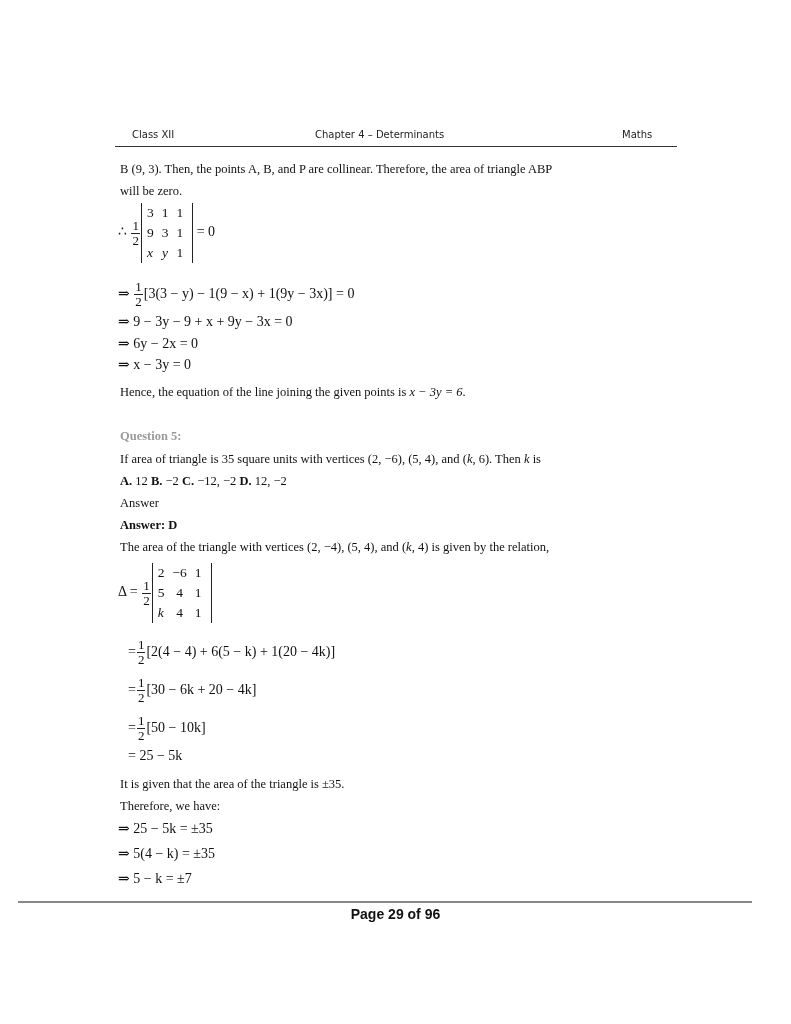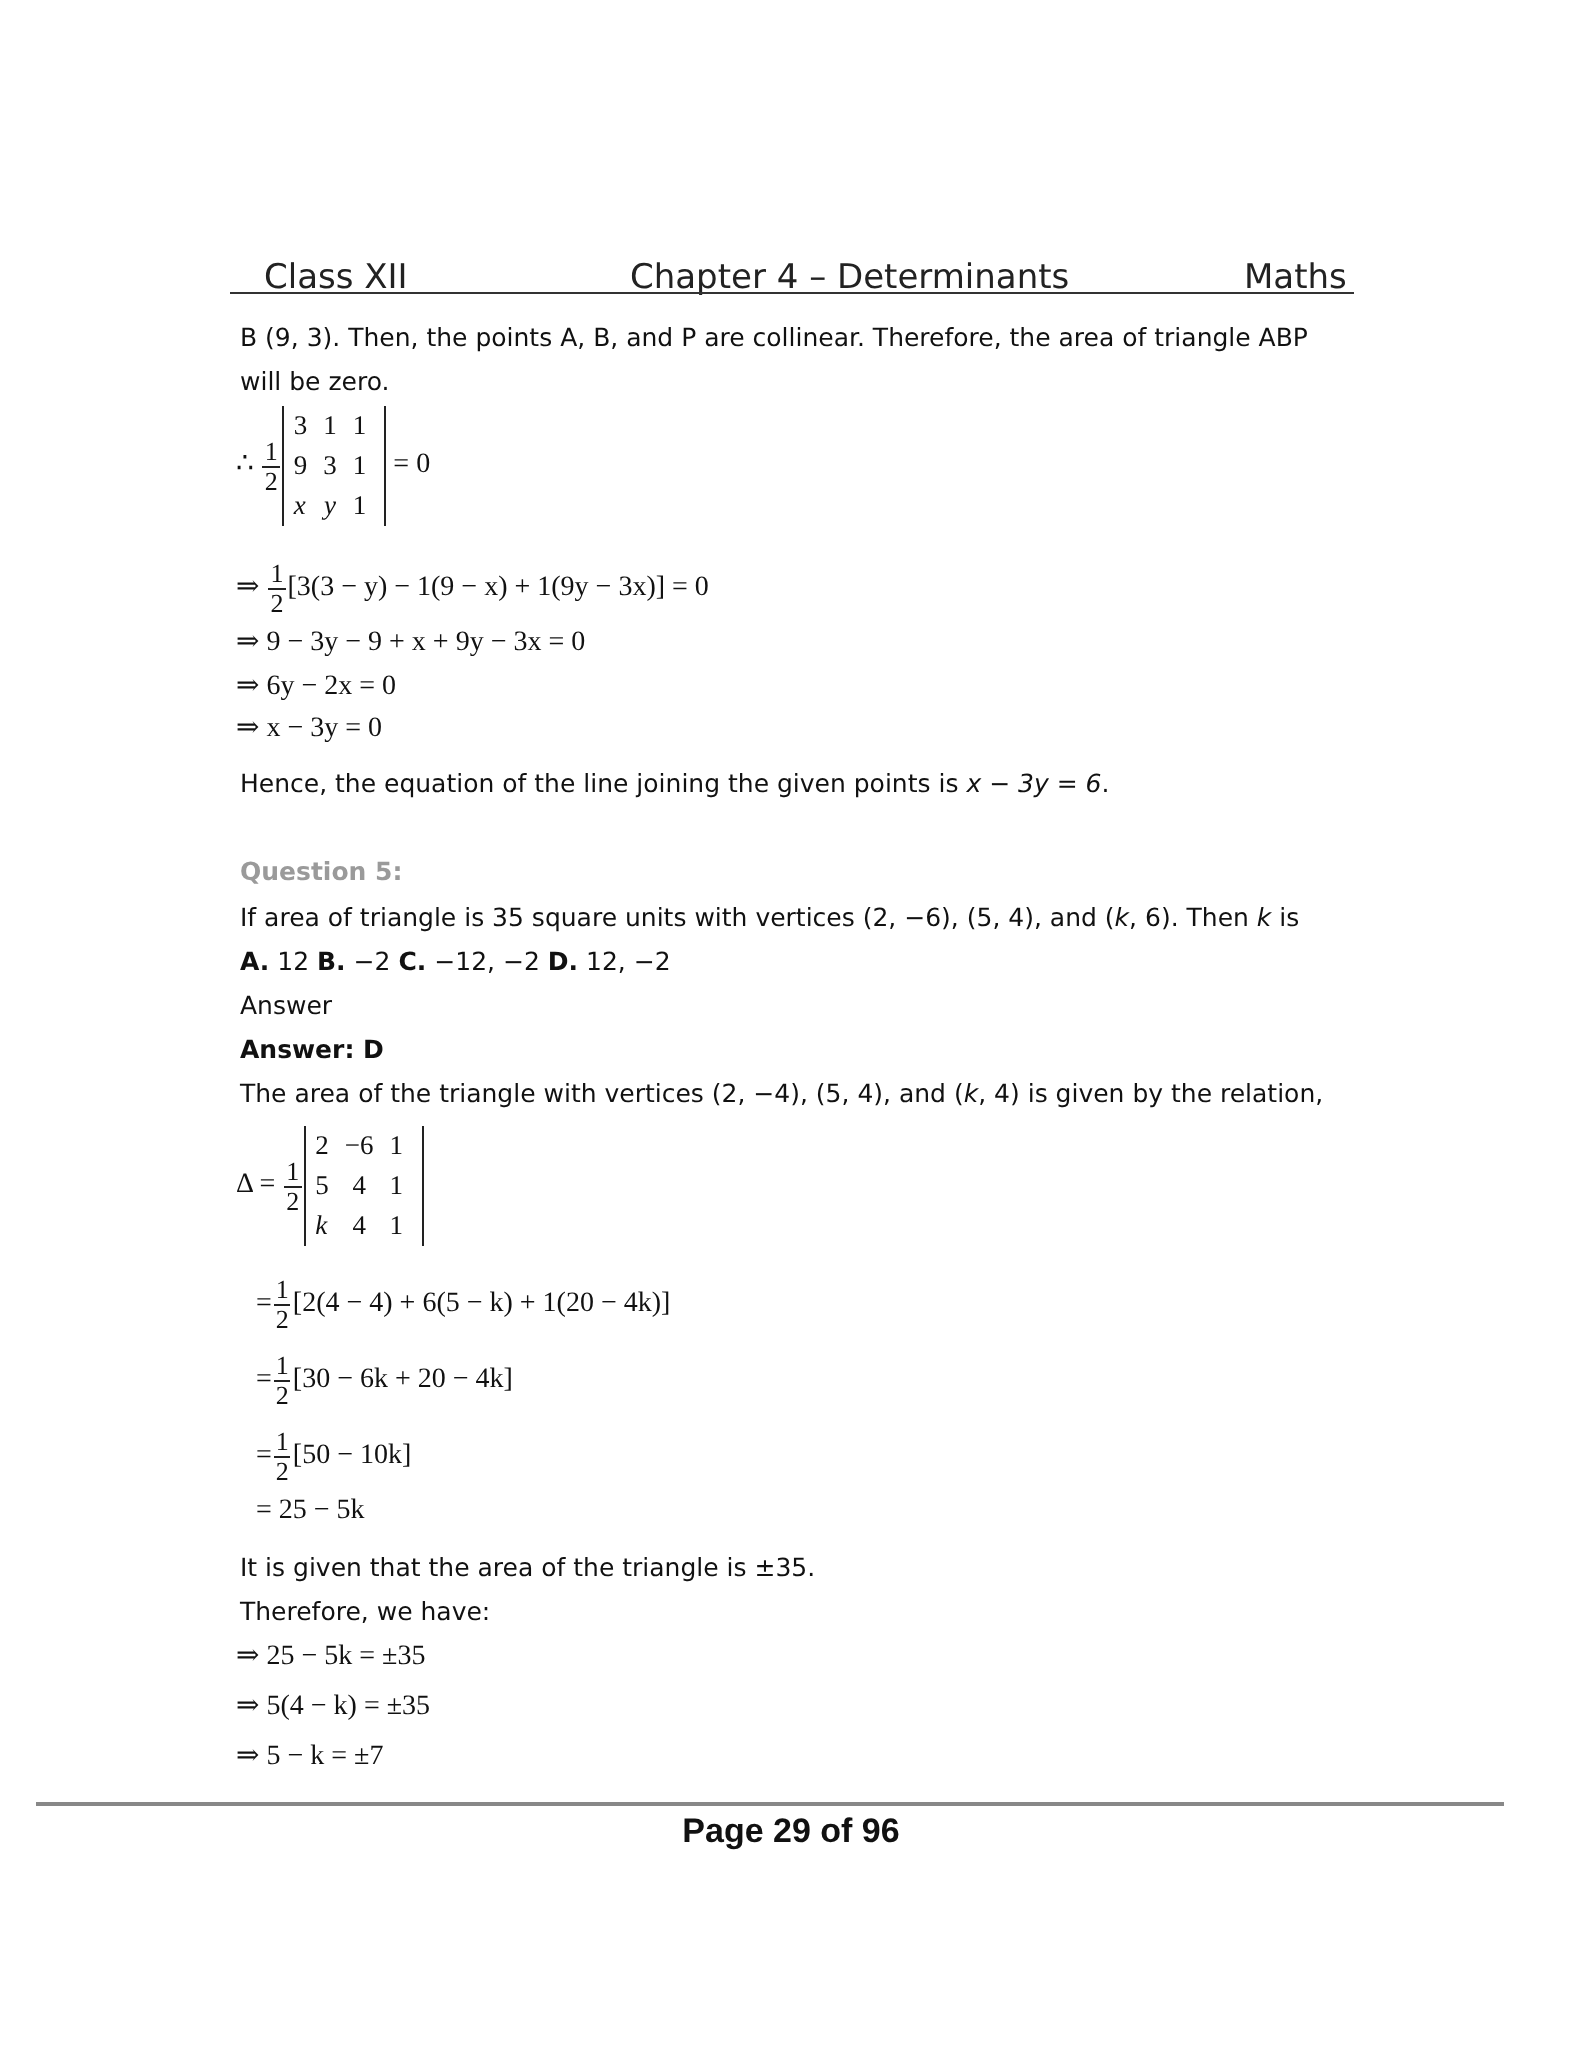--- a/index.html
+++ b/index.html
@@ -1,38 +1,38 @@
 <!DOCTYPE html>
 <html><head>
 <meta charset="utf-8">
 <style>
   html, body { margin: 0; padding: 0; background: #ffffff; }
   body { width: 791px; height: 1024px; position: relative; overflow: hidden;
          font-family: "DejaVu Sans", sans-serif; color: #111; }
   .hdr { position: absolute; top: 129px; left: 115px; width: 562px; height: 18px;
-         font-size: 17px; color: #222; }
+         font-size: 10px; color: #222; }
   .hdr span { position: absolute; top: 0; }
   .hdr-line { position: absolute; top: 146px; left: 115px; width: 562px; height: 1px; background: #333; }
-  .p { position: absolute; left: 120px; font-size: 12.5px; line-height: 16px; color: #111; white-space: nowrap; }
+  .p { position: absolute; left: 120px; font-size: 12.5px; line-height: 16px; color: #111; white-space: nowrap; font-family: Liberation Serif, serif; }
   .serif { font-family: "Liberation Serif", "DejaVu Serif", serif; font-size: 14px; color: #111; }
   .m { position: absolute; left: 118px; white-space: nowrap; }
   .q { color: #9a9a9a; font-weight: bold; text-align: center; }
   .b { font-weight: bold; }
   .i { font-style: italic; }
   .det { display: inline-block; vertical-align: middle; border-left: 1px solid #222; border-right: 1px solid #222;
          padding: 0 3px; line-height: 20px; }
   .det table { border-collapse: collapse; }
   .det td { padding: 0 6px 0 2px; font-family: "Liberation Serif", serif; font-size: 13.5px; text-align: center; }
   .det td:first-child { text-align: left; }
   .frac { display: inline-block; vertical-align: middle; text-align: center; font-size: 13px; line-height: 14px; margin: 0 1px; }
   .frac .num { display: block; border-bottom: 1px solid #222; padding: 0 1px; }
   .frac .den { display: block; padding: 0 1px; }
   .foot-line { position: absolute; top: 901px; left: 18px; width: 734px; height: 2px; background: #888; }
   .foot { position: absolute; top: 906px; left: 0; width: 791px; text-align: center;
-          font-family: "Liberation Sans", sans-serif; font-weight: bold; font-size: 17px; color: #111; }
+          font-family: "Liberation Sans", sans-serif; font-weight: bold; font-size: 14px; color: #111; }
 </style>
 </head>
 <body>
 
 <div>
   <div class="hdr">
     <span style="left:17px">Class XII</span>
     <span style="left:200px">Chapter 4 – Determinants</span>
     <span style="left:507px">Maths</span>
   </div>

